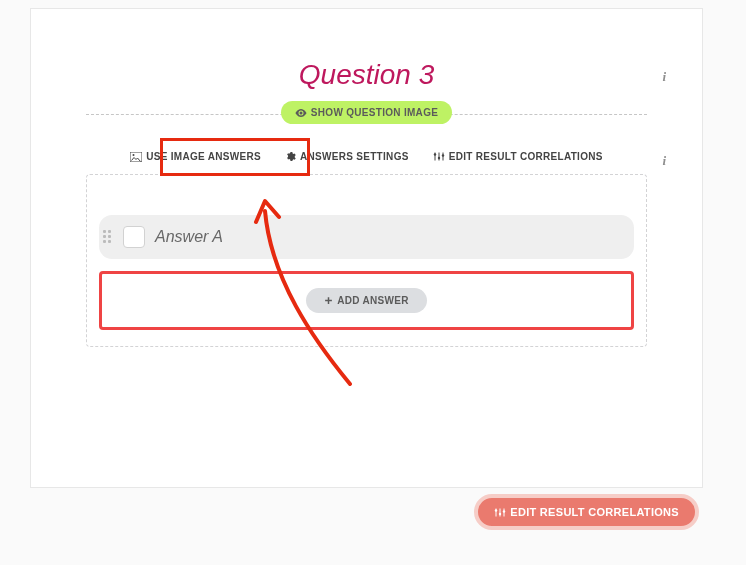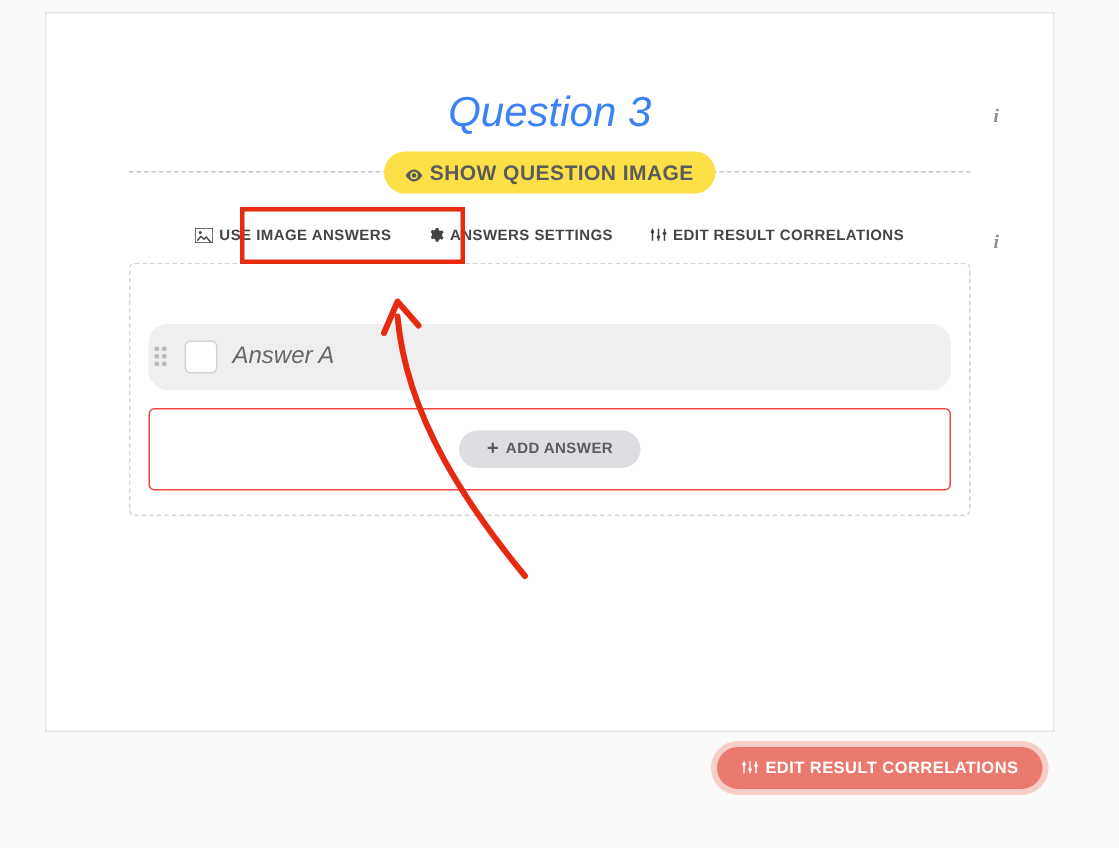--- a/index.html
+++ b/index.html
@@ -12,44 +12,44 @@
     width: 673px;
     height: 480px;
     background: #ffffff;
     border: 1px solid #e7e7e7;
   }
   .question-title {
     text-align: center;
     font-size: 28px;
     font-style: italic;
     font-weight: 400;
-    color: #3b82f6;
+    color: #be185d;
     padding-top: 50px;
     padding-bottom: 10px;
   }
   .dashed-row {
     position: relative;
     height: 26px;
     margin: 0 55px 18px 55px;
   }
   .dashed-line {
     position: absolute;
     top: 50%;
     left: 0; right: 0;
     border-top: 1px dashed #c6c6c6;
   }
   .show-img-btn {
     position: relative;
     display: block;
     margin: 0 auto;
-    background: #fde047;
+    background: #bef264;
     border: none;
     border-radius: 14px;
     padding: 6px 14px;
-    font-size: 14px;
+    font-size: 10px;
     font-weight: 700;
     letter-spacing: 0.3px;
     color: #5b5b5b;
     cursor: pointer;
   }
   .show-img-btn svg { vertical-align: -2px; margin-right: 4px; }
   .tabs {
     display: flex;
     justify-content: center;
     gap: 8px;
@@ -109,21 +109,21 @@
     background: #fff;
     margin-right: 10px;
     cursor: pointer;
   }
   .answer-text {
     font-size: 16px;
     font-style: italic;
     color: #686868;
   }
   .add-bar {
-    border: 1px solid #ef4444;
+    border: 3px solid #ef4444;
     border-radius: 4px;
     padding: 14px;
     display: flex;
     justify-content: center;
     margin-top: 4px;
   }
   .add-answer-btn {
     background: #dcdee1;
     border: none;
     border-radius: 14px;

